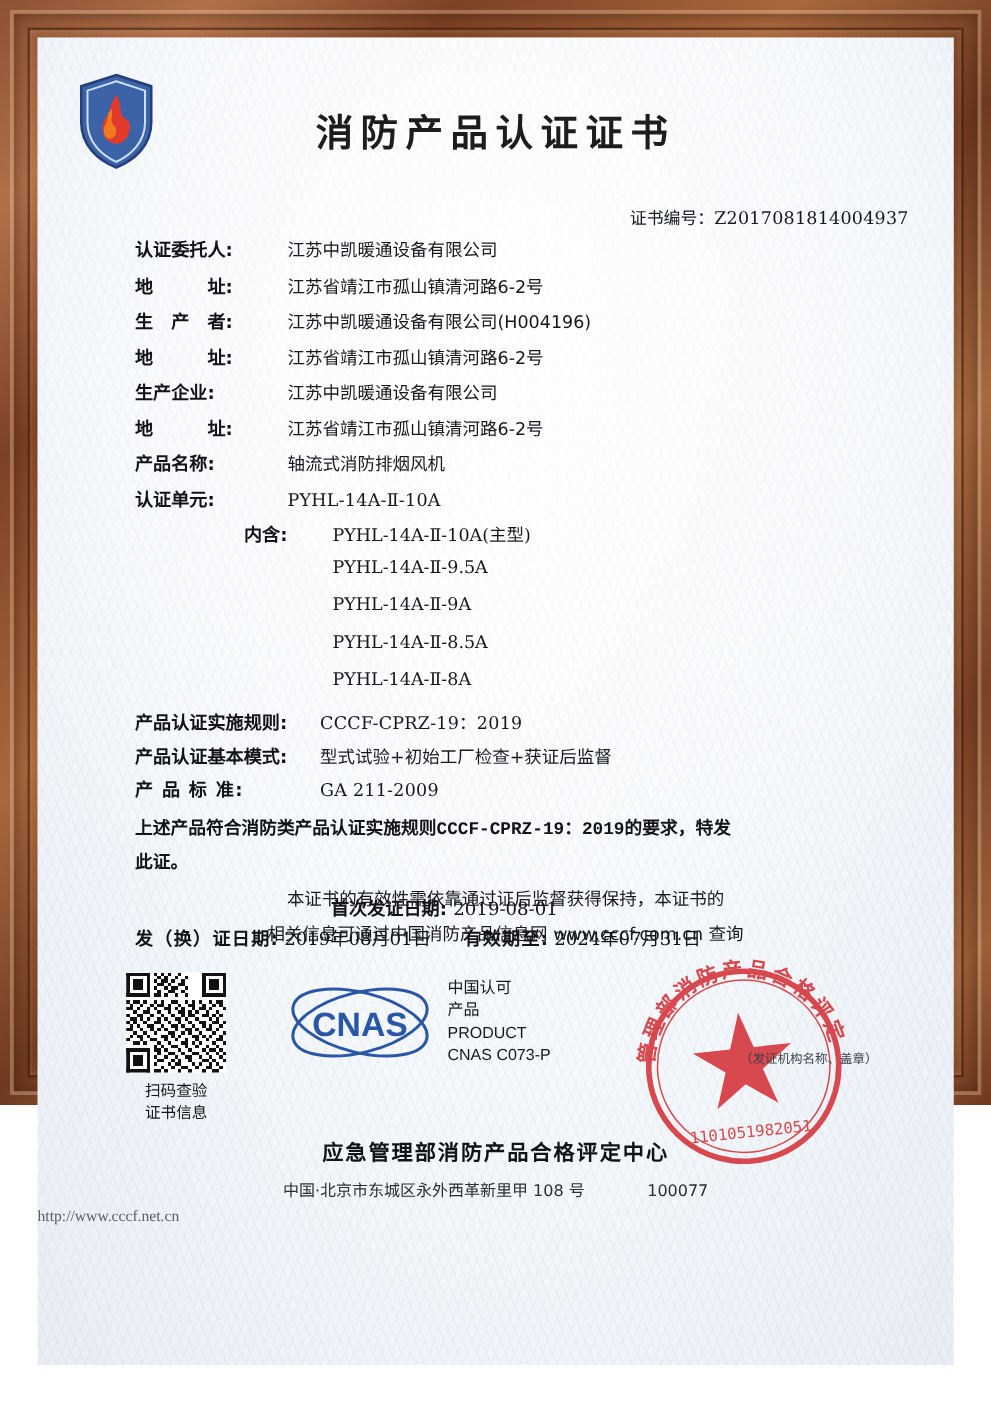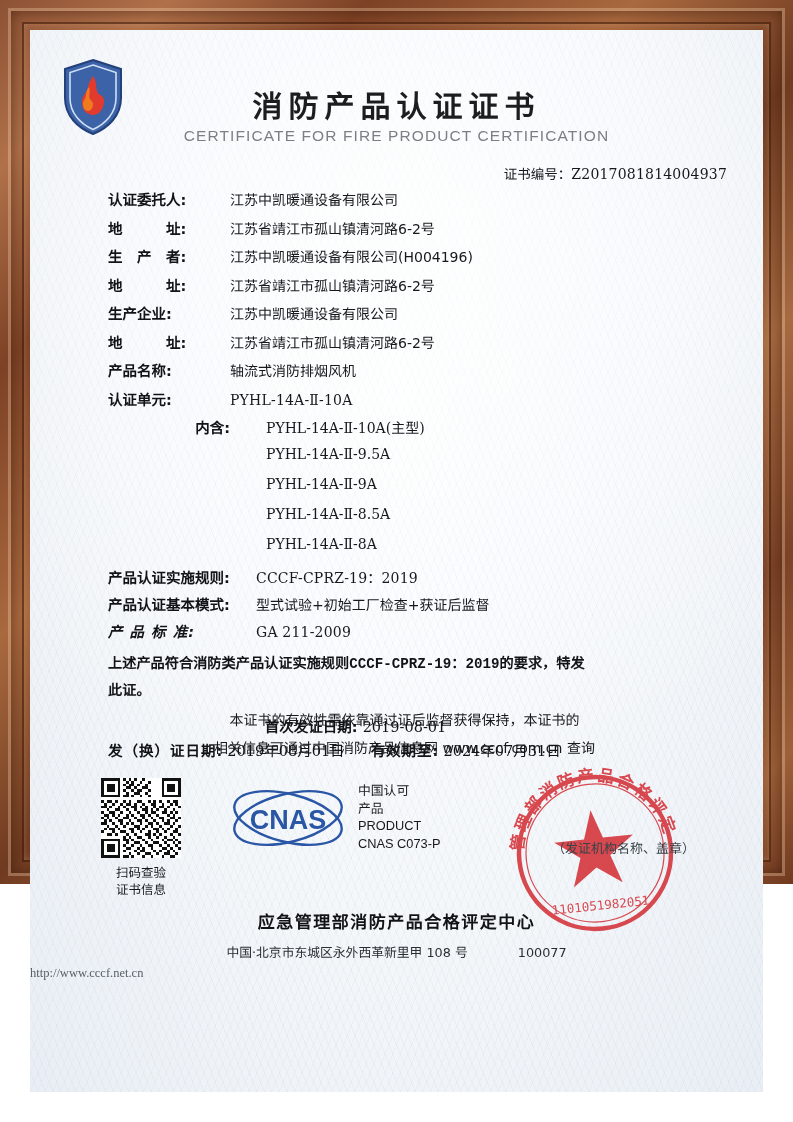--- a/index.html
+++ b/index.html
@@ -265,22 +265,22 @@
     left: 470px;
     top: 728px;
     width: 190px;
     height: 190px;
   }
   .seal-label {
     position: absolute;
     left: 522px;
     top: 808px;
     width: 150px;
-    text-align: left;
-    font-size: 13px;
+    text-align: right;
+    font-size: 10px;
     color: #3b4248;
     font-family: "DejaVu Sans", sans-serif;
     z-index: 6;
   }
 
   .org-name {
     position: absolute;
     top: 878px;
     left: 0; right: 0;
     text-align: center;
@@ -323,21 +323,20 @@
           <path d="M31 2 L59 11 V40 C59 58 46 70 31 76 C16 70 3 58 3 40 V11 Z" fill="#3c63a8" stroke="#24407a" stroke-width="2"></path>
           <path d="M31 7 L54 14.5 V40 C54 55.5 43 66 31 71.5 C19 66 8 55.5 8 40 V14.5 Z" fill="none" stroke="#cfe0f5" stroke-width="1.6"></path>
           <path d="M31 18 c5 8 2 12 5 17 c2 3 6 2 6 8 c0 8-5 14-11 14 s-11-5-11-13
                    c0-7 5-9 6-15 c1-5 3-8 5-11 z" fill="#e23b2e"></path>
           <path d="M27 29 c2 5 -1 8 1 12 c1 2 3 2 3 5 c0 4-2 7-5 7 s-5-3-5-7
                    c0-4 3-5 3-9 c0-3 1-6 3-8 z" fill="#f07a1e"></path>
         </svg>
       </div>
 
       <div class="title-cn">消防产品认证证书</div>
-      <div class="title-en">CERTIFICATE FOR FIRE PRODUCT CERTIFICATION</div>
 
       <div class="cert-no">
         <span>证书编号：</span><span class="val mono">Z2017081814004937</span>
       </div>
 
       <div class="fields">
 
         <div class="row">
           <div class="lbl">认证委托人:</div>
           <div class="val">江苏中凯暖通设备有限公司</div>
@@ -394,21 +393,21 @@
 
         <div class="row rule-row">
           <div class="lbl" style="width:148px;flex:0 0 148px;">产品认证实施规则:</div>
           <div class="val mono">CCCF-CPRZ-19：2019</div>
         </div>
         <div class="row rule-row">
           <div class="lbl" style="width:148px;flex:0 0 148px;">产品认证基本模式:</div>
           <div class="val">型式试验+初始工厂检查+获证后监督</div>
         </div>
         <div class="row rule-row">
-          <div class="lbl" style="width:148px;flex:0 0 148px;letter-spacing:1px;font-style:italic;">产 品 标 准:</div>
+          <div class="lbl" style="width:148px;flex:0 0 148px;letter-spacing:1px;">产 品 标 准:</div>
           <div class="val mono">GA 211-2009</div>
         </div>
 
         <div class="statement">
           <div>上述产品符合消防类产品认证实施规则CCCF-CPRZ-19：2019的要求，特发</div>
           <div>此证。</div>
         </div>
 
         <div class="first-issue">
           <span>首次发证日期:</span>

